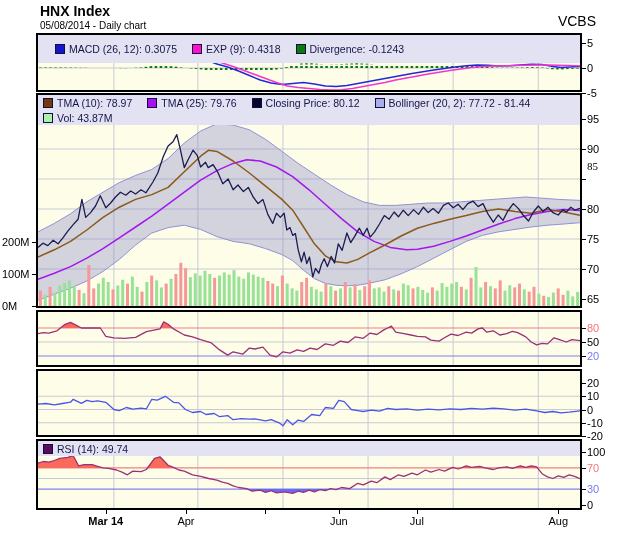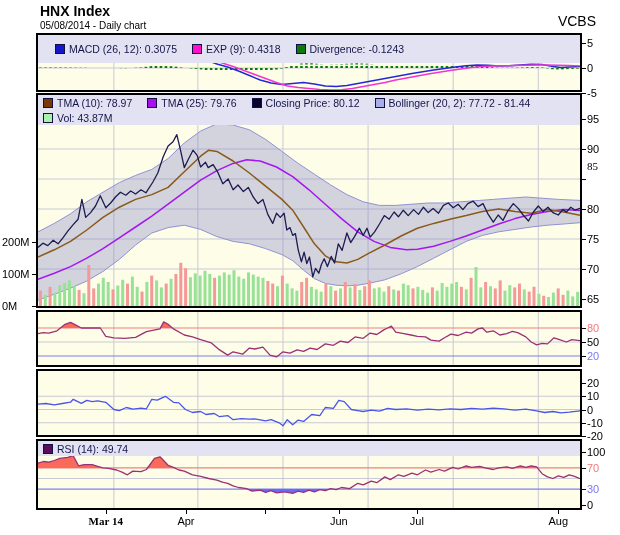--- a/index.html
+++ b/index.html
@@ -422,21 +422,21 @@
     </div>
     <div class="tickmark" style="left: 582px; top: 452px; width: 4px; height: 1px;"></div>
     <div class="axlbl" style="left: 587px; top: 445px; color: rgb(0, 0, 0);">100</div>
     <div class="tickmark" style="left: 582px; top: 467.9px; width: 4px; height: 1px;"></div>
     <div class="axlbl" style="left: 587px; top: 460.9px; color: rgb(240, 120, 120);">70</div>
     <div class="tickmark" style="left: 582px; top: 489.1px; width: 4px; height: 1px;"></div>
     <div class="axlbl" style="left: 587px; top: 482.1px; color: rgb(120, 120, 240);">30</div>
     <div class="tickmark" style="left: 582px; top: 505px; width: 4px; height: 1px;"></div>
     <div class="axlbl" style="left: 587px; top: 498px; color: rgb(0, 0, 0);">0</div>
     <div class="tickmark" style="left: 105.75px; top: 510px; width: 1px; height: 4px;"></div>
-    <div class="xlbl bold" style="left: 73.75px; top: 514px; color: rgb(0, 0, 0); font-weight: bold; font-family: Liberation Serif, serif;">Mar 14</div>
+    <div class="xlbl bold" style="left: 73.75px; top: 514px; color: rgb(0, 0, 0); font-weight: bold;">Mar 14</div>
     <div class="tickmark" style="left: 185.966px; top: 510px; width: 1px; height: 4px;"></div>
     <div class="xlbl" style="left: 153.966px; top: 514px; color: rgb(0, 0, 0);">Apr</div>
     <div class="tickmark" style="left: 265.098px; top: 510px; width: 1px; height: 4px;"></div>
     <div class="xlbl" style="left: 229px; top: 514px; color: rgb(0, 0, 0); margin-top: 37px;">May</div>
     <div class="tickmark" style="left: 338.81px; top: 510px; width: 1px; height: 4px;"></div>
     <div class="xlbl" style="left: 306.81px; top: 514px; color: rgb(0, 0, 0);">Jun</div>
     <div class="tickmark" style="left: 416.858px; top: 510px; width: 1px; height: 4px;"></div>
     <div class="xlbl" style="left: 384.858px; top: 514px; color: rgb(0, 0, 0);">Jul</div>
     <div class="tickmark" style="left: 558.32px; top: 510px; width: 1px; height: 4px;"></div>
     <div class="xlbl" style="left: 526.32px; top: 514px; color: rgb(0, 0, 0);">Aug</div>

